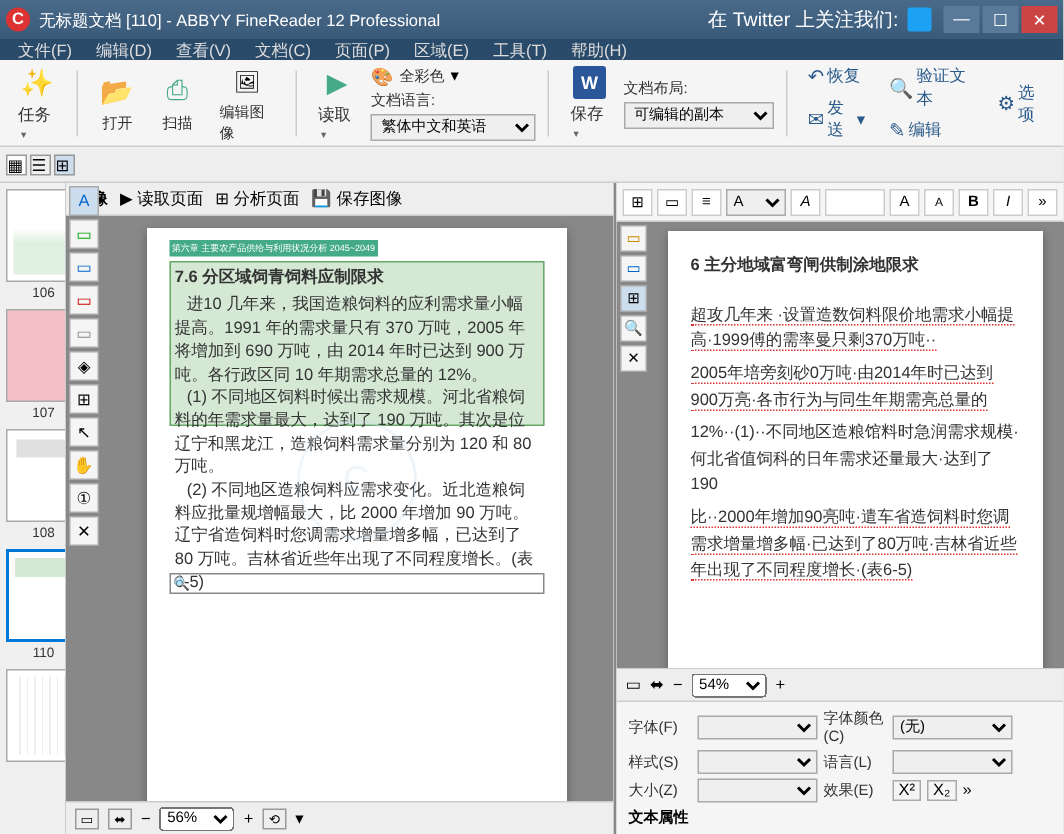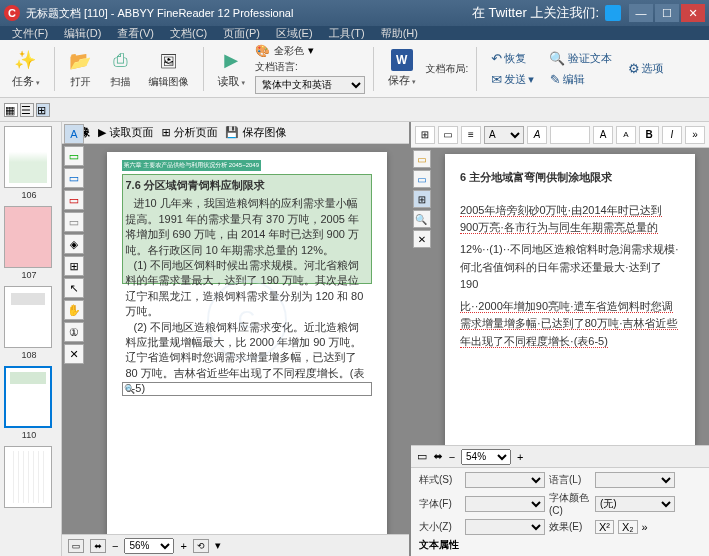--- a/index.html
+++ b/index.html
@@ -22,21 +22,21 @@
 .sep{width:1px;height:44px;background:#ccc;margin:0 4px}
 .tgrp{display:flex;flex-direction:column;gap:2px}
 .trow{display:flex;align-items:center;gap:4px}
 .trow label{font-size:10px;color:#333}
 .trow select,.trow input{font-size:10px;height:18px;border:1px solid #aaa;padding:0 2px}
 .smbtn{padding:2px 6px;font-size:10px;cursor:pointer;display:flex;align-items:center;gap:2px;color:#2a5a8a}
 .smbtn .ic2{font-size:13px}
 .tabbar{height:24px;background:#eee;border-bottom:1px solid #ccc;display:flex;align-items:center;padding:0 4px;gap:2px}
 .tabbar .sq{width:14px;height:14px;border:1px solid #999;cursor:pointer}
 .main{flex:1;display:flex;overflow:hidden}
-.thumbs{width:62px;background:#f0f0f0;border-right:1px solid #ccc;overflow-y:auto;padding:4px}
+.thumbs{width:44px;background:#f0f0f0;border-right:1px solid #ccc;overflow-y:auto;padding:4px}
 .thumb{width:50px;margin-bottom:6px;text-align:center}
 .thumb .pg{width:48px;height:62px;background:#fff;border:1px solid #aaa;margin-bottom:2px;position:relative;overflow:hidden}
 .thumb .pg.sel{border:2px solid #0078d7}
 .thumb .pg .cnt{position:absolute;inset:4px;font-size:4px;color:#999}
 .thumb .no{font-size:9px;color:#333}
 .pg106 .cnt{background:linear-gradient(#fff 40%,#e0f0e0 60%)}
 .pg107{background:#f5c0c5!important}
 .pg108 .cnt::before{content:"";position:absolute;top:2px;left:2px;right:2px;height:12px;background:#e0e0e0}
 .viewer{flex:1;display:flex;flex-direction:column;background:#999;position:relative}
 .vtools{position:absolute;left:2px;top:2px;width:22px;display:flex;flex-direction:column;gap:2px;z-index:5}
@@ -133,20 +133,23 @@
   </div>
   <div class="sep"></div>
   <div class="tbtn">
       <span class="ic" style="background:#2b579a;color:#fff;width:22px;height:22px;font-size:12px;font-weight:bold;border-radius:2px">W</span>
       <span class="lb"><span>保存</span><span class="dd">▾</span></span>
     </div>
   <div class="tgrp">
     <div class="trow">
         <label>文档布局:</label>
       </div>
+    <div class="trow">
+        <select style="width:100px"><option>可编辑的副本</option></select>
+      </div>
   </div>
   <div class="sep"></div>
   <div style="display:flex;flex-direction:column;gap:2px">
     <div class="smbtn">
         <span class="ic2">↶</span>
         <span>恢复</span>
       </div>
     <div class="smbtn">
         <span class="ic2">✉</span>
         <span>发送</span>
@@ -277,44 +280,45 @@
     <div class="tptxt">
       <div class="tpvtools">
         <span style="color:#c80">▭</span>
         <span style="color:#06c">▭</span>
         <span style="background:#cde">⊞</span>
         <span>🔍</span>
         <span>✕</span>
       </div>
       <div class="tpdoc">
         <p style="font-weight:bold">6 主分地域富弯闸供制涂地限求</p><br>
+        <p><span class="redln">超攻几年来 ·设置造数饲料限价地需求小幅提高·1999傅的需率曼只剩370万吨··</span></p>
         <p><span class="redln">2005年培旁刻砂0万吨·由2014年时已达到900万亮·各市行为与同生年期需亮总量的</span></p>
         <p><span>12%··(1)··不同地区造粮馆料时急润需求规模·何北省值饲科的日年需求还量最大·达到了190</span></p>
         <p><span class="redln">比··2000年增加90亮吨·遣车省造饲料时您调需求增量增多幅·已达到了80万吨·吉林省近些年出现了不同程度增长·(表6-5)</span></p>
       </div>
     </div>
     <div class="tpfoot">
       <span class="ic3">▭</span>
       <span class="ic3">⬌</span>
       <span style="cursor:pointer">−</span>
       <select style="width:50px;height:16px;font-size:10px"><option>54%</option></select>
       <span style="cursor:pointer">+</span>
     </div>
     <div class="props">
       <div class="prow">
+        <label>字体(F)</label>
+          <select></select>
+        <label>字体颜色(C)</label>
+          <select><option>(无)</option></select>
+      </div>
+      <div class="prow">
         <label>样式(S)</label>
           <select></select>
         <label>语言(L)</label>
           <select></select>
-      </div>
-      <div class="prow">
-        <label>字体(F)</label>
-          <select></select>
-        <label>字体颜色(C)</label>
-          <select><option>(无)</option></select>
       </div>
       <div class="prow">
         <label>大小(Z)</label>
           <select></select>
         <label>效果(E)</label>
         <span style="border:1px solid #aaa;padding:0 3px">X²</span>
         <span style="border:1px solid #aaa;padding:0 3px">X₂</span>
         <span>»</span>
       </div>
       <div class="tbl">文本属性</div>

